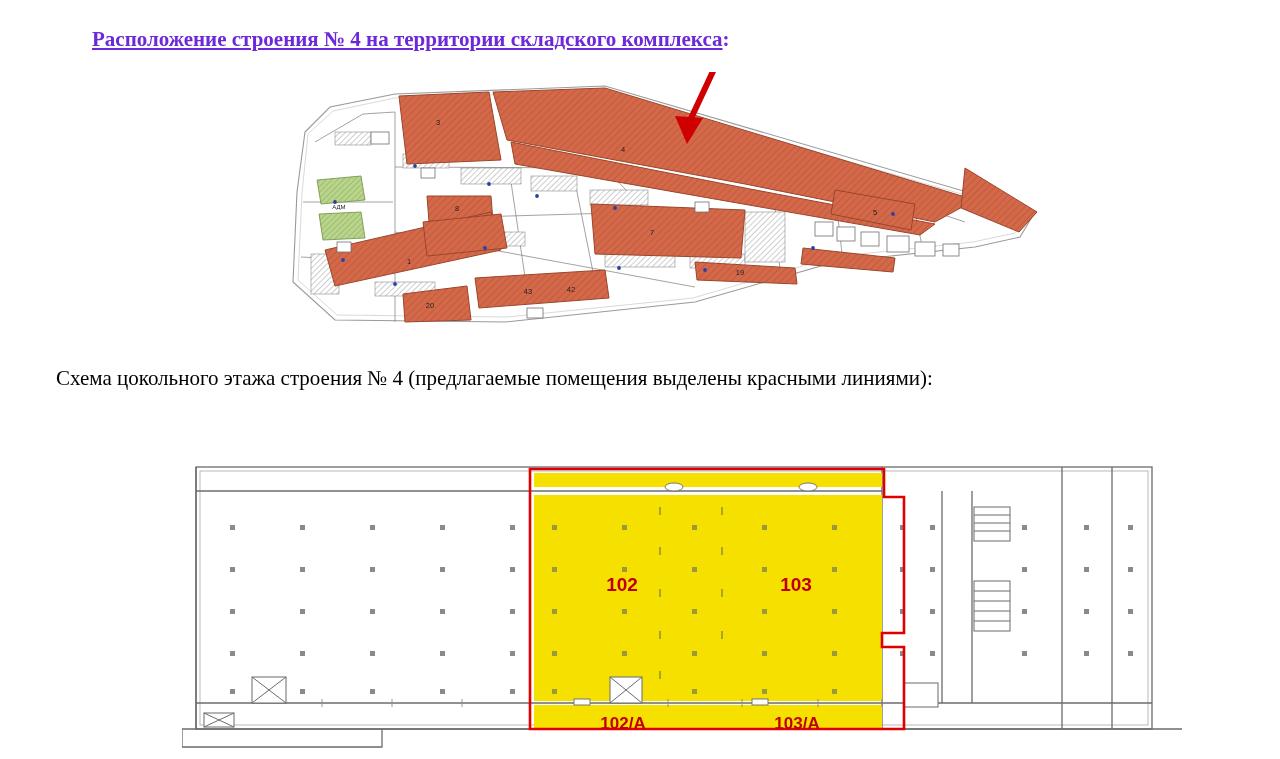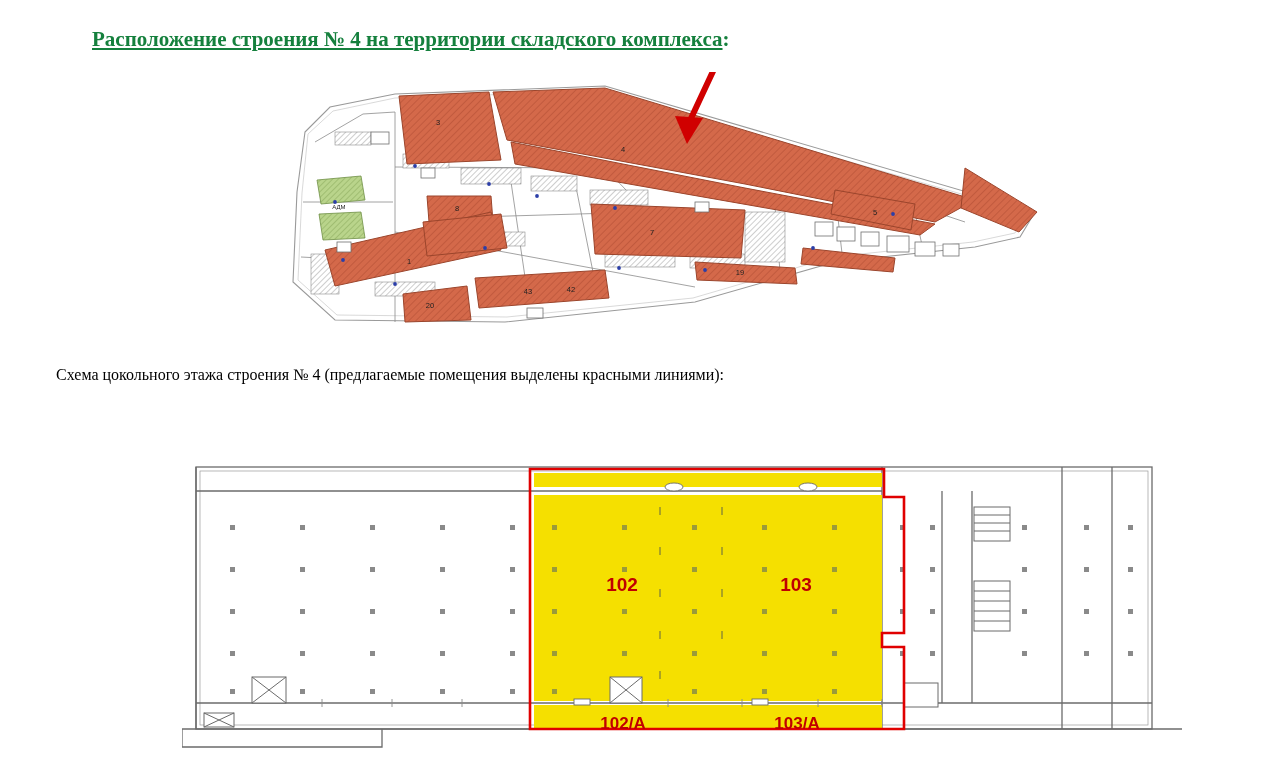--- a/index.html
+++ b/index.html
@@ -15,32 +15,32 @@
     overflow: hidden;
   }
 
   
   .heading-1 {
     position: absolute;
     left: 92px;
     top: 27px;
     font-size: 21px;
     font-weight: bold;
-    color: #15803d;
+    color: #6d28d9;
     white-space: nowrap;
   }
   .heading-1 .u {
     text-decoration: underline;
   }
   .heading-2 {
     position: absolute;
     left: 56px;
     top: 364px;
     width: 1110px;
-    font-size: 16px;
+    font-size: 21px;
     color: #000;
     line-height: 1.35;
   }
 
   
   .site-plan {
     position: absolute;
     left: 275px;
     top: 72px;
     width: 770px;

